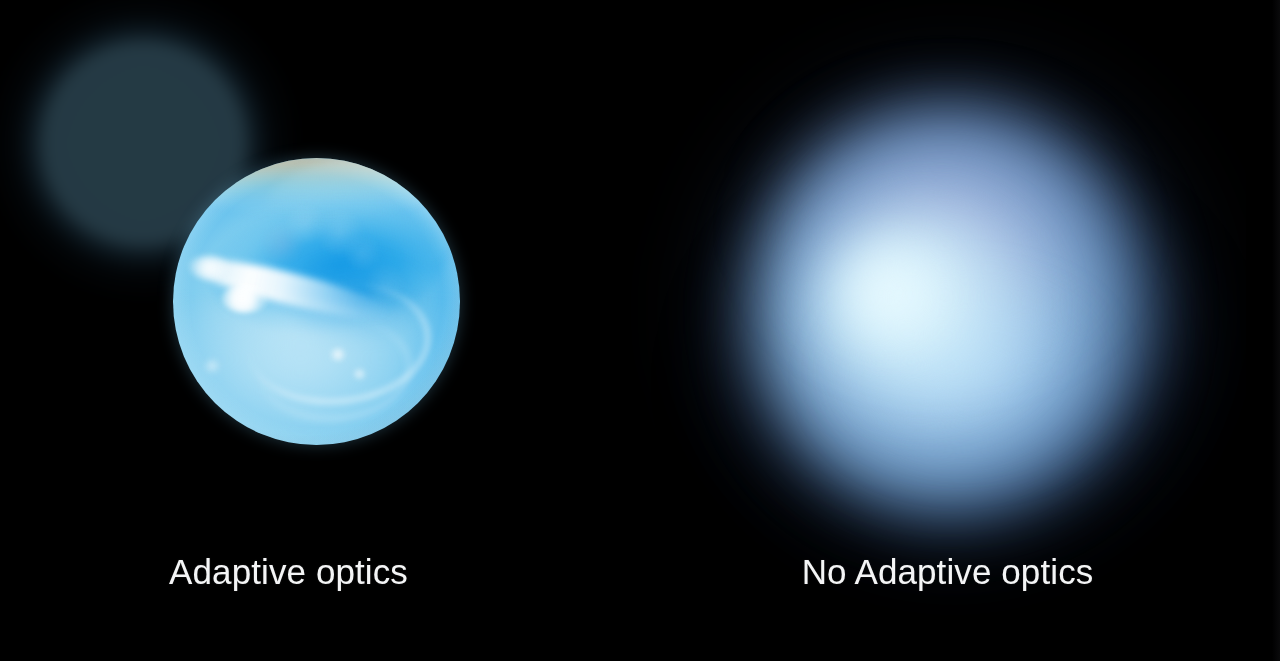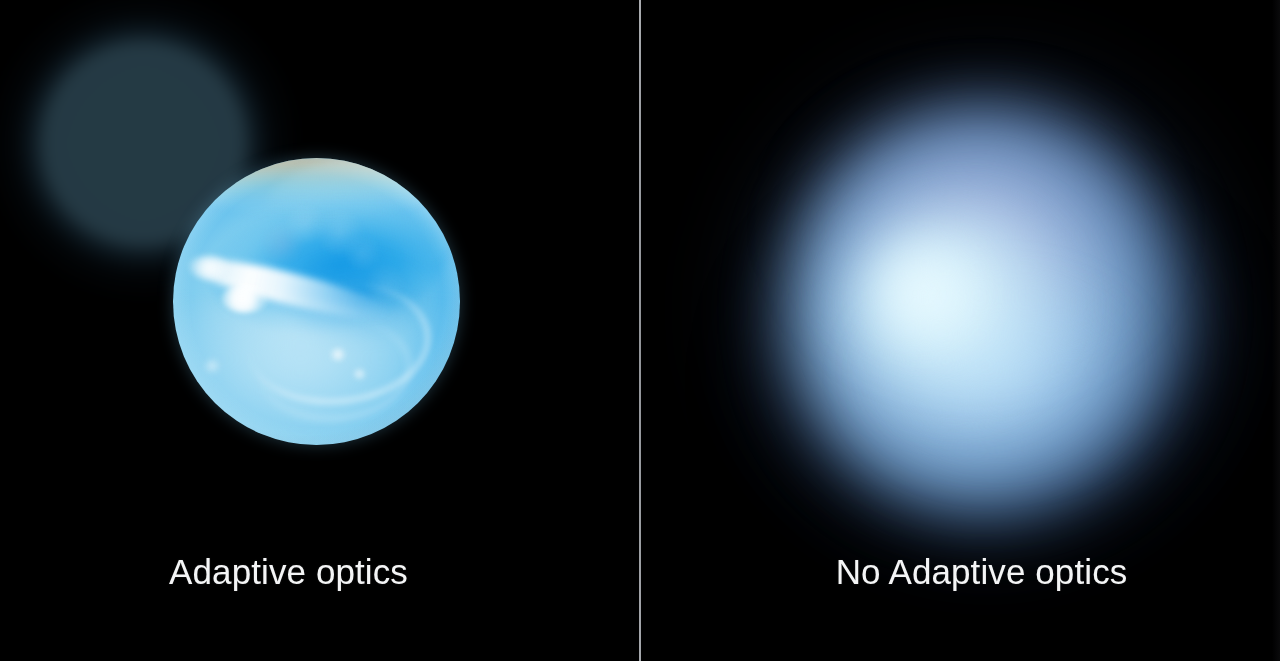--- a/index.html
+++ b/index.html
@@ -21,21 +21,21 @@
 
   
   .panel {
     position: absolute;
     top: 0;
     height: 661px;
     background: #000000;
     overflow: hidden;
   }
   #panel-left  { left: 0;     width: 639px; }
-  #panel-right { left: 641px; width: 639px; }
+  #panel-right { left: 607px; width: 639px; }
 
   
   #divider {
     position: absolute;
     left: 639px;
     top: 0;
     width: 2px;
     height: 661px;
     background: linear-gradient(to bottom,
         #b9bcc0 0%, #a9acb1 18%, #9fa2a7 50%, #a9acb1 82%, #b4b7bc 100%);

